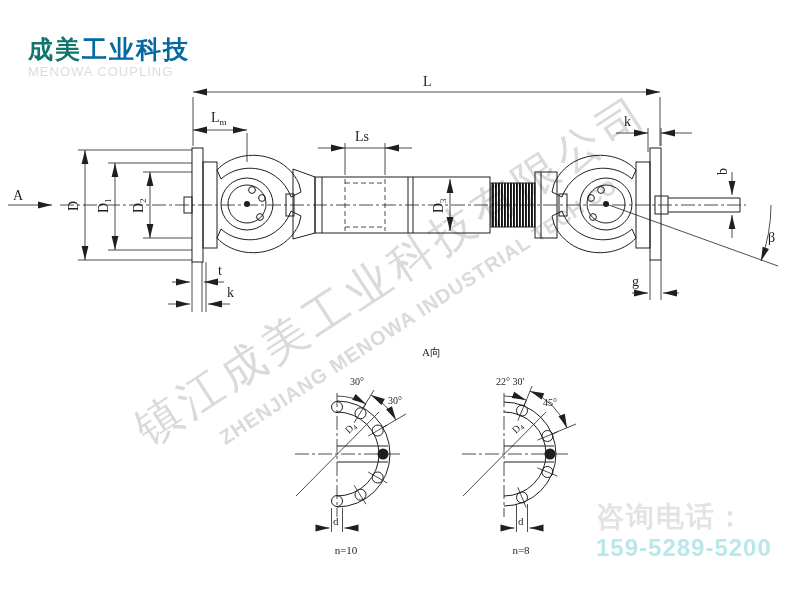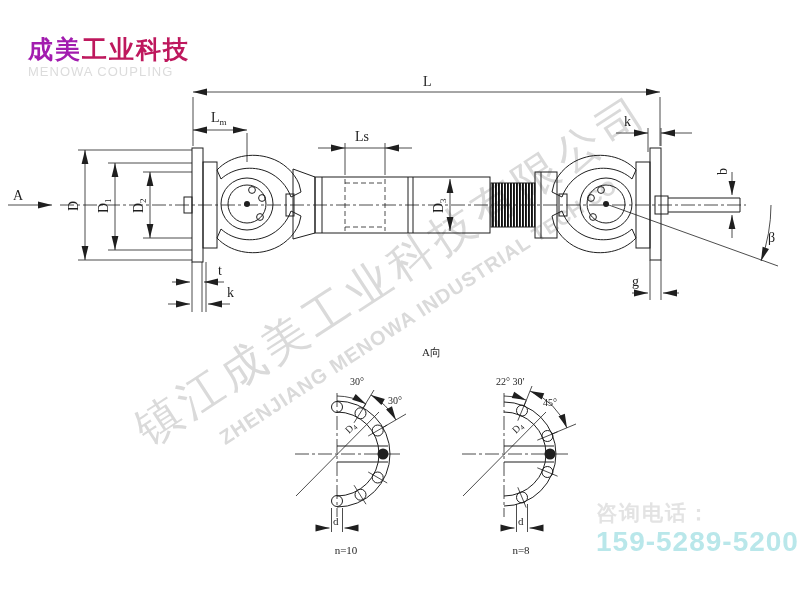--- a/index.html
+++ b/index.html
@@ -1,32 +1,32 @@
 <!DOCTYPE html>
 <html><head>
 <meta charset="utf-8">
 <style>
   html,body{margin:0;padding:0;}
   #stage{position:relative;width:800px;height:600px;background:#ffffff;overflow:hidden;
          font-family:"Liberation Sans",sans-serif;}
   
   .logo{position:absolute;left:28px;top:36px;line-height:1.05;}
   .logo-cn{font-size:25px;font-weight:bold;letter-spacing:2px;}
-  .logo-cn .hl{color:#a21caf;}
-  .logo-cn .rest{color:#be185d;}
+  .logo-cn .hl{color:#0f766e;}
+  .logo-cn .rest{color:#0369a1;}
   .logo-en{font-size:13px;font-weight:normal;color:#dcdcdc;letter-spacing:1px;margin-top:3px;}
   
   .wm{position:absolute;left:70px;top:238px;width:660px;text-align:center;
       transform:rotate(-33deg);color:#dadada;z-index:1;pointer-events:none;}
   .wm-cn{font-size:45px;letter-spacing:5px;white-space:nowrap;}
   .wm-en{font-size:20px;font-weight:bold;letter-spacing:1px;white-space:nowrap;margin-top:8px;}
   
   .contact{position:absolute;left:596px;top:500px;z-index:3;line-height:1.2;}
-  .contact-label{font-size:21px;font-weight:bold;color:#e3e3e3;letter-spacing:2px;}
-  .contact-phone{font-size:28px;font-weight:bold;color:#b9e7ea;letter-spacing:1px;}
+  .contact-label{font-size:28px;font-weight:bold;color:#e3e3e3;letter-spacing:2px;}
+  .contact-phone{font-size:24px;font-weight:bold;color:#b9e7ea;letter-spacing:1px;}
   
   svg.draw{position:absolute;left:0;top:0;z-index:2;}
   .ln{stroke:#1f1f1f;stroke-width:1;fill:none;}
   .cl{stroke:#1f1f1f;stroke-width:0.8;fill:none;stroke-dasharray:14 3 3 3;}
   .dash{stroke:#1f1f1f;stroke-width:0.8;fill:none;stroke-dasharray:5 3;}
   .dimln{stroke:#1f1f1f;stroke-width:0.8;fill:none;}
   text.dim{font-family:"Liberation Serif",serif;font-size:14px;fill:#1f1f1f;}
   text.sm{font-family:"Liberation Serif",serif;font-size:10px;fill:#1f1f1f;}
   text.md{font-family:"Liberation Serif",serif;font-size:11px;fill:#1f1f1f;}
 </style>

